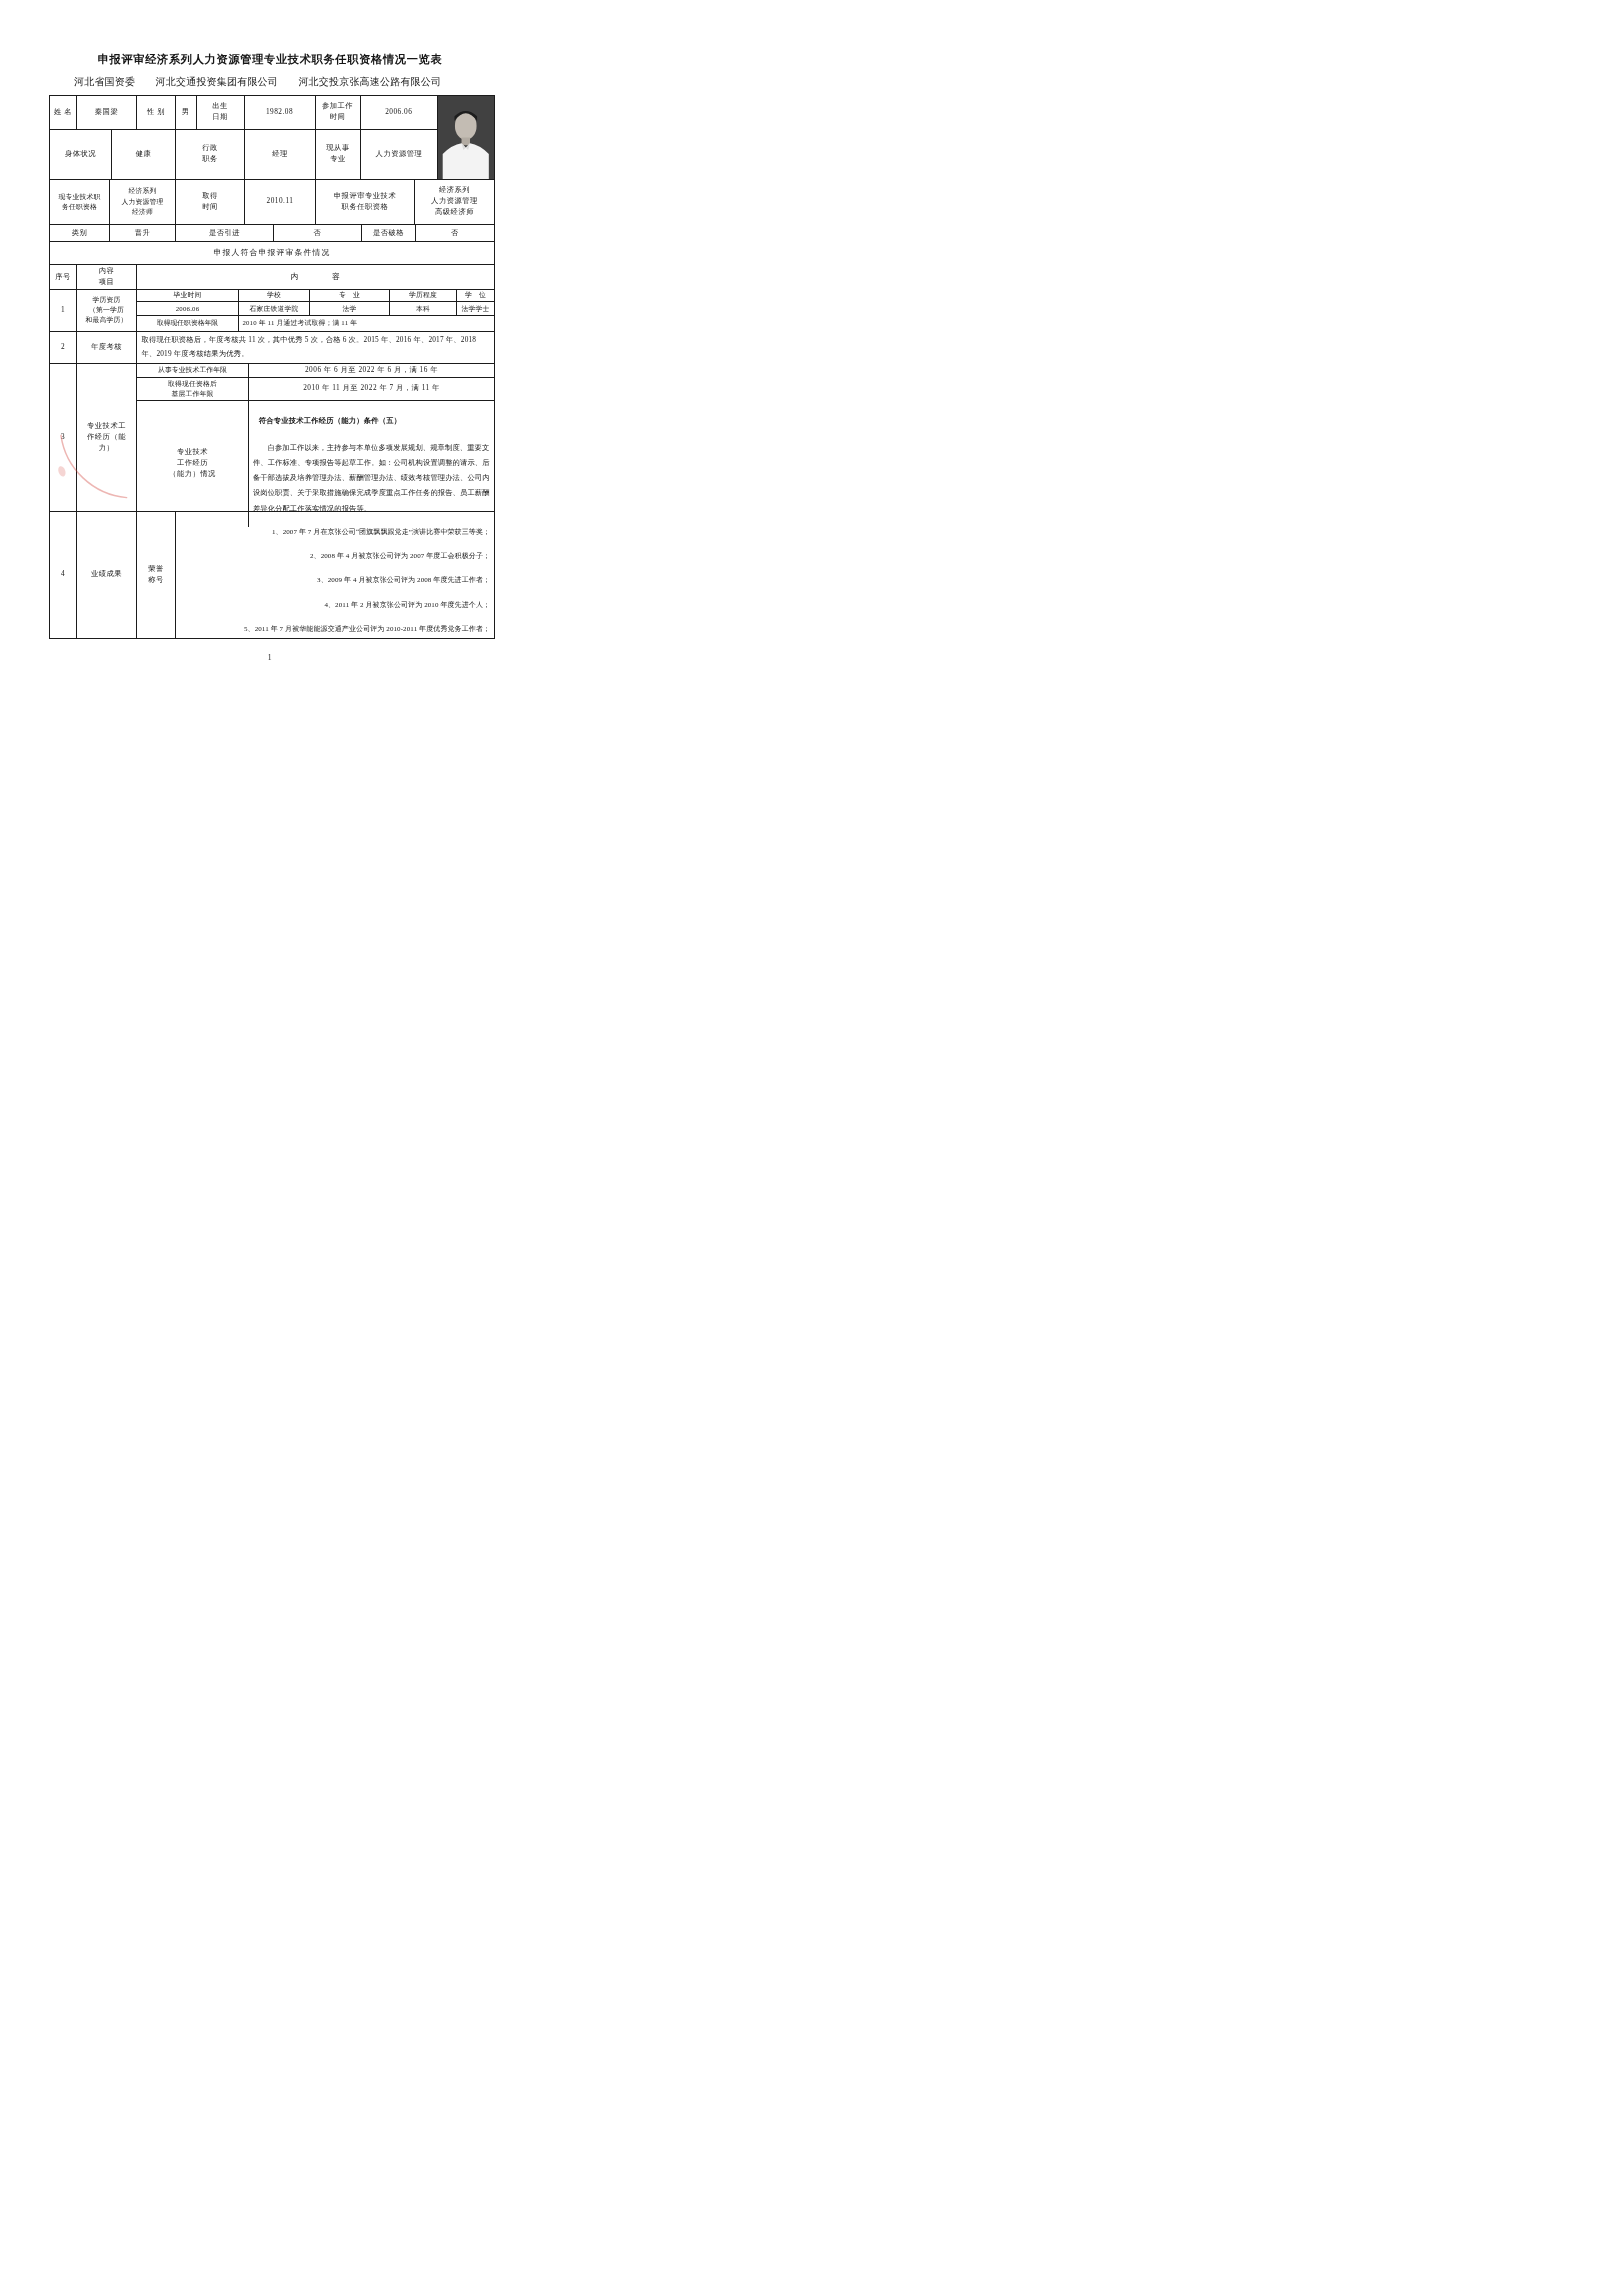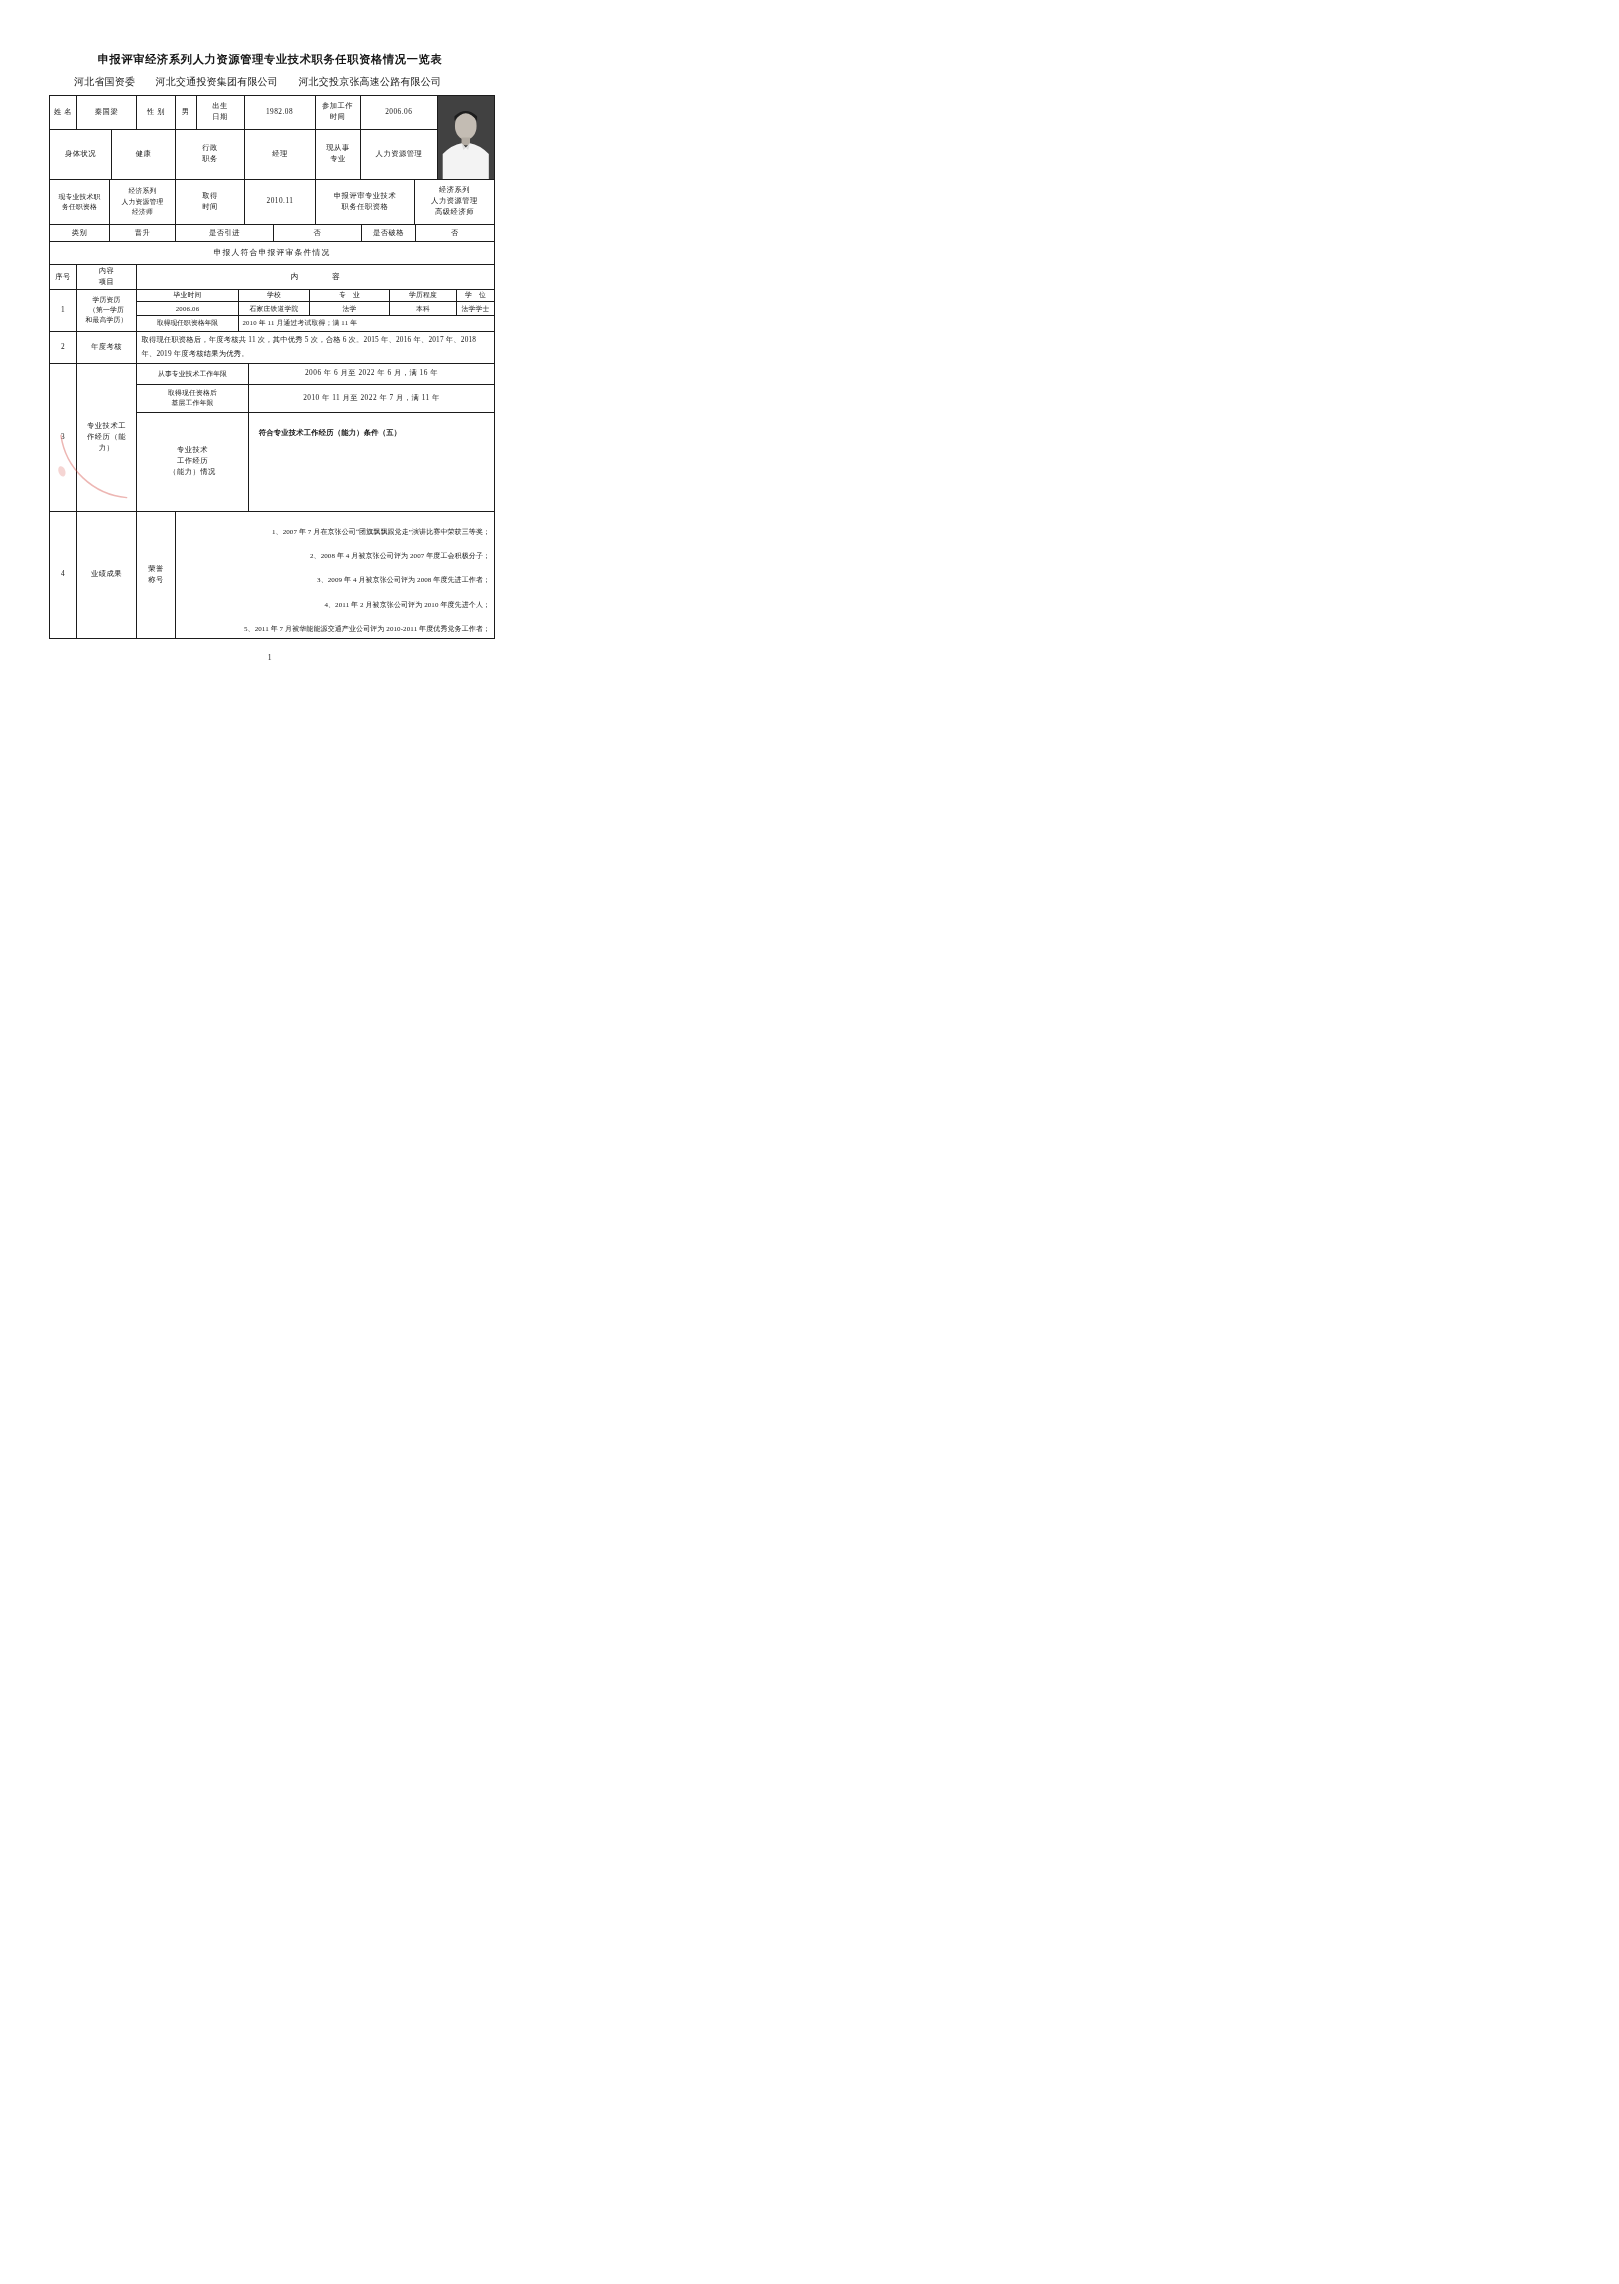--- a/index.html
+++ b/index.html
@@ -178,20 +178,21 @@
           <div class="c sm" style="width:112px">取得现任资格后
 基层工作年限</div>
           <div class="c nobr" style="flex:1">2010 年 11 月至 2022 年 7 月，满 11 年</div>
         </div>
         <div class="r" style="flex:1">
           <div class="c" style="width:112px">专业技术
 工作经历
 （能力）情况</div>
           <div class="c nobr exp-cell" style="flex:1">
             <p class="exp-h">符合专业技术工作经历（能力）条件（五）</p>
+            <p class="exp-t">自参加工作以来，主持参与本单位多项发展规划、规章制度、重要文件、工作标准、专项报告等起草工作。如：公司机构设置调整的请示、后备干部选拔及培养管理办法、薪酬管理办法、绩效考核管理办法、公司内设岗位职责、关于采取措施确保完成季度重点工作任务的报告、员工薪酬差异化分配工作落实情况的报告等。</p>
           </div>
         </div>
       </div>
     </div>
 
     <div class="r" style="height:126px">
       <div class="c" style="width:27px">4</div>
       <div class="c" style="width:60px">业绩成果</div>
       <div class="c" style="width:39px">荣誉
 称号</div>

